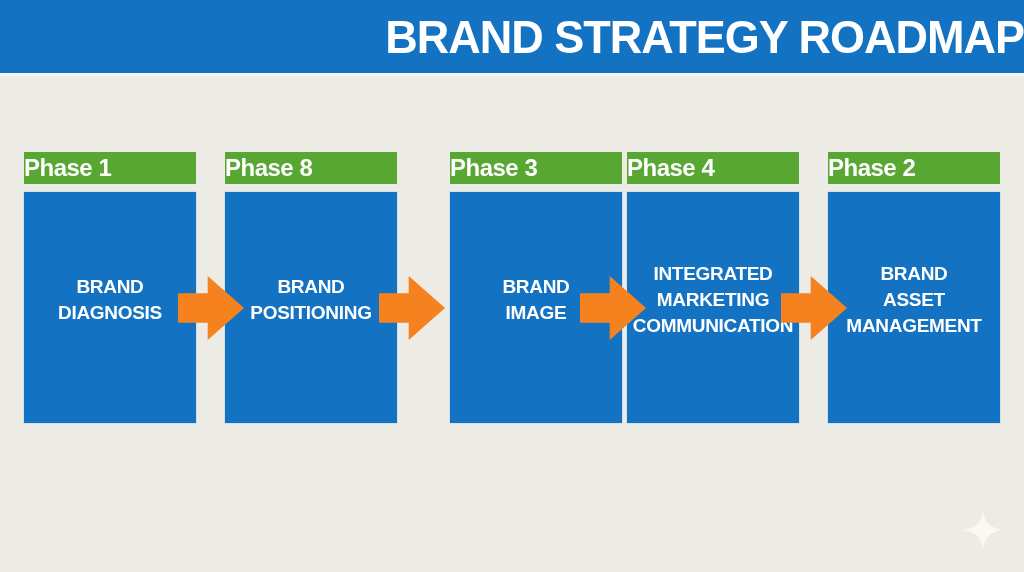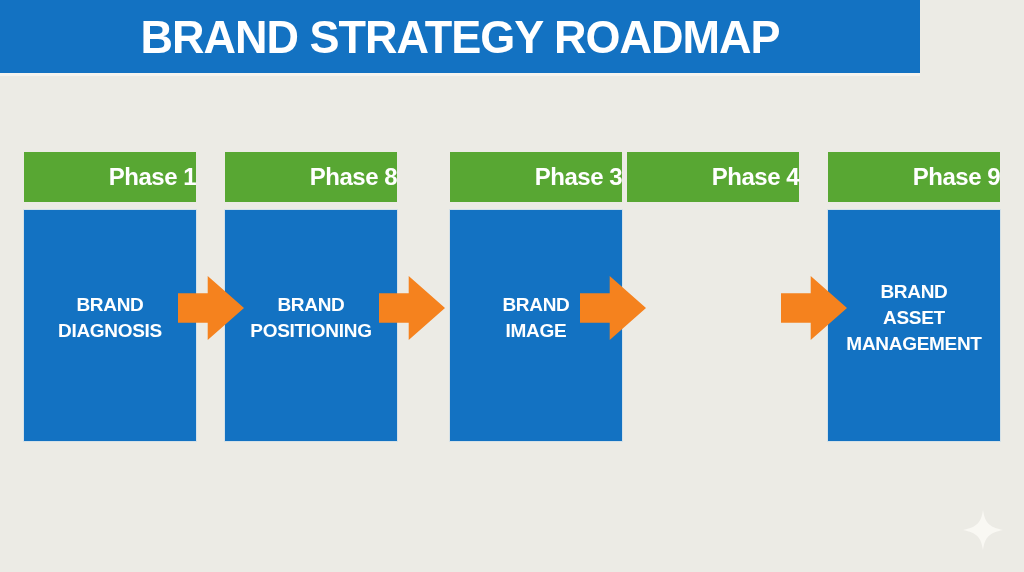--- a/index.html
+++ b/index.html
@@ -15,27 +15,27 @@
     position: relative;
     width: 1024px;
     height: 572px;
     background: #ECEBE5;
   }
 
   
   .title-bar {
     position: absolute;
     top: 0; left: 0;
-    width: 920px;
+    width: 1024px;
     height: 76px;
     background: #1372C2;
     border-bottom: 3px solid #F6F4EF;
     display: flex;
     align-items: center;
-    justify-content: center;
+    justify-content: flex-end;
   }
   .title-bar h1 {
     color: #FFFFFF;
     font-size: 45px;
     font-weight: bold;
     letter-spacing: -1px;
     transform: scaleY(1.04);
     white-space: nowrap;
   }
 
@@ -46,25 +46,25 @@
     width: 172px;
   }
   .col-1 { left: 24px; }
   .col-2 { left: 225px; }
   .col-3 { left: 450px; }
   .col-4 { left: 627px; }
   .col-5 { left: 828px; }
 
   .phase-header {
     width: 172px;
-    height: 50px;
+    height: 32px;
     background: #58A733;
     display: flex;
     align-items: center;
-    justify-content: flex-end;
+    justify-content: flex-start;
   }
   .phase-header span {
     color: #FFFFFF;
     font-size: 24px;
     font-weight: bold;
     letter-spacing: -0.5px;
   }
 
   .phase-box {
     margin-top: 8px;
@@ -148,25 +148,30 @@
     <div class="phase-box">
       <span>BRAND
 IMAGE</span>
     </div>
   </div>
 
   <div class="column col-4">
     <div class="phase-header">
       <span>Phase 4</span>
     </div>
+    <div class="phase-box">
+      <span>INTEGRATED
+MARKETING
+COMMUNICATION</span>
+    </div>
   </div>
 
   <div class="column col-5">
     <div class="phase-header">
-      <span>Phase 9</span>
+      <span>Phase 2</span>
     </div>
     <div class="phase-box">
       <span>BRAND
 ASSET
 MANAGEMENT</span>
     </div>
   </div>
 
   <div class="arrow arrow-1"></div>
   <div class="arrow arrow-2"></div>

